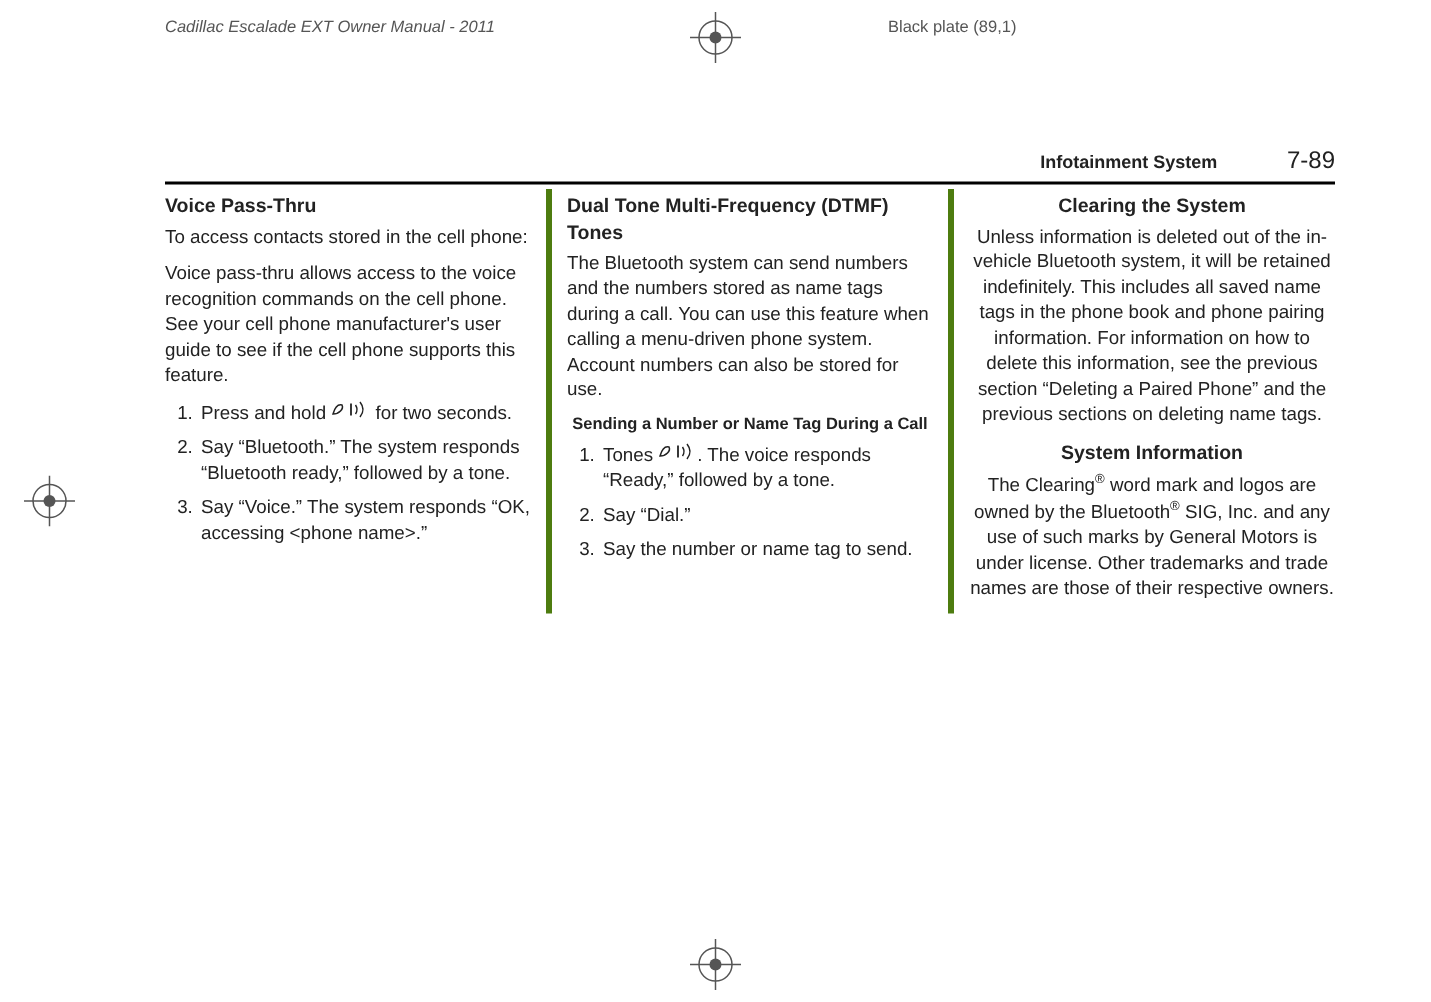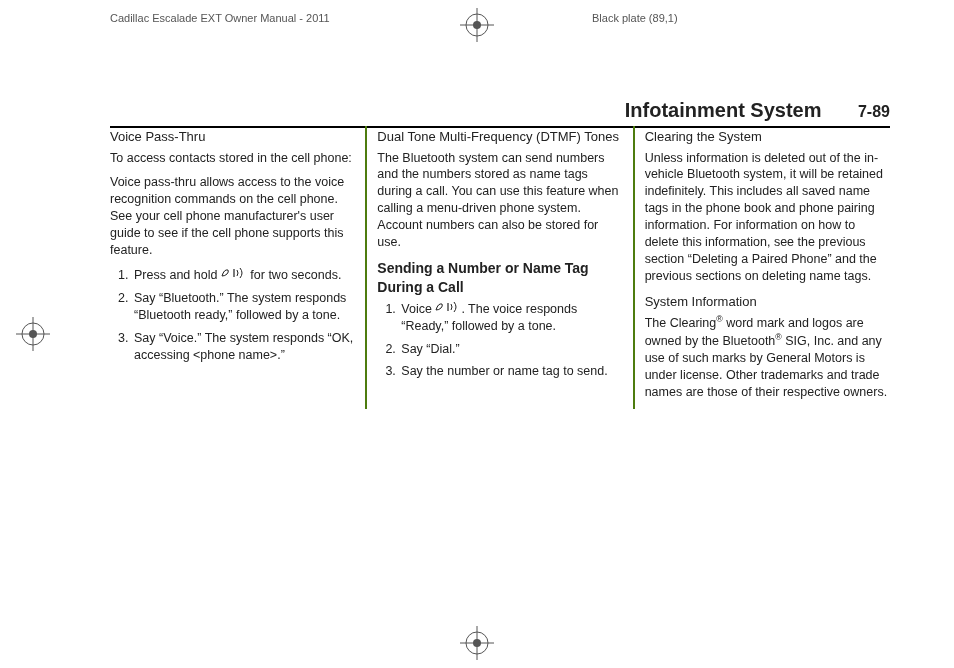--- a/index.html
+++ b/index.html
@@ -11,21 +11,21 @@
     position: relative;
     color: #222;
   }
   .top-bar {
     position: absolute;
     top: 12px;
     left: 0; right: 0;
     font-size: 11px;
     color: #555;
   }
-  .top-left { position: absolute; left: 110px; }
+  .top-left { position: absolute; left: 110px; font-style: italic; }
   .top-right { position: absolute; left: 580px; margin-left: 12px; }
   .regmark-top {
     position: absolute;
     top: 8px; left: 50%;
     transform: translateX(-50%);
   }
   .regmark-left {
     position: absolute;
     left: 16px; top: 50%;
     transform: translateY(-50%);
@@ -38,46 +38,46 @@
   .regmark svg { display: block; }
   .header-line {
     position: absolute;
     top: 99px; left: 110px; right: 64px;
     border-bottom: 2px solid #000;
     text-align: right;
     padding-bottom: 4px;
   }
   .header-line .title {
     font-weight: bold;
-    font-size: 20px;
+    font-size: 12px;
   }
   .header-line .pagenum {
-    font-weight: bold;
+    font-weight: normal;
     font-size: 16px;
-    margin-left: 32px;
+    margin-left: 42px;
   }
   .columns {
     position: absolute;
     top: 126px;
     left: 110px;
     right: 64px;
     display: flex;
     gap: 0;
   }
   .col {
     flex: 1;
     font-size: 12.5px;
     line-height: 1.35;
     padding: 0 10px;
   }
-  .col + .col { border-left: 2px solid #4d7c0f; }
+  .col + .col { border-left: 4px solid #4d7c0f; }
   .col:first-child { padding-left: 0; }
-  .col:last-child { padding-right: 0; }
-  .h { font-weight: normal; margin-bottom: 4px; margin-top: 2px; font-size: 13px;}
-  .sub { font-weight: bold; margin: 8px 0 4px 0; font-size: 14px;}
+  .col:last-child { padding-right: 0; text-align: center; }
+  .h { font-weight: bold; margin-bottom: 4px; margin-top: 2px; font-size: 13px;}
+  .sub { font-weight: bold; margin: 8px 0 4px 0; font-size: 11px; text-align: center;}
   p { margin-bottom: 8px; }
   ol { list-style: decimal; margin: 0 0 8px 22px; }
   ol li { margin-bottom: 6px; padding-left: 2px;}
   .icon { display:inline-block; vertical-align:middle; }
   sup { font-size: 0.7em; }
 </style>
 </head>
 <body>
 
 <div class="top-bar">
@@ -134,21 +134,21 @@
       <li>Say “Voice.” The system responds “OK, accessing &lt;phone name&gt;.”</li>
     </ol>
   </div>
 
   <div class="col">
     <div class="h">Dual Tone Multi-Frequency (DTMF) Tones</div>
     <p>The Bluetooth system can send numbers and the numbers stored as name tags during a call. You can use this feature when calling a menu-driven phone system. Account numbers can also be stored for use.</p>
     <div class="sub">Sending a Number or Name Tag During a Call</div>
     <ol>
       <li>
-        <span>Voice </span><span class="icon"><svg width="26" height="12" viewBox="0 0 26 12">
+        <span>Tones </span><span class="icon"><svg width="26" height="12" viewBox="0 0 26 12">
               <path d="M1 9 Q3 2 7 3 Q8 5 6 7 Q4 9 1 9 Z" fill="none" stroke="#222" stroke-width="1"></path>
               <line x1="13" y1="2" x2="13" y2="10" stroke="#222" stroke-width="1.2"></line>
               <path d="M16 3 Q18 6 16 9" fill="none" stroke="#222" stroke-width="1"></path>
               <path d="M19 1 Q23 6 19 11" fill="none" stroke="#222" stroke-width="1"></path>
             </svg></span><span>. The voice responds “Ready,” followed by a tone.</span>
       </li>
       <li>Say “Dial.”</li>
       <li>Say the number or name tag to send.</li>
     </ol>
   </div>

